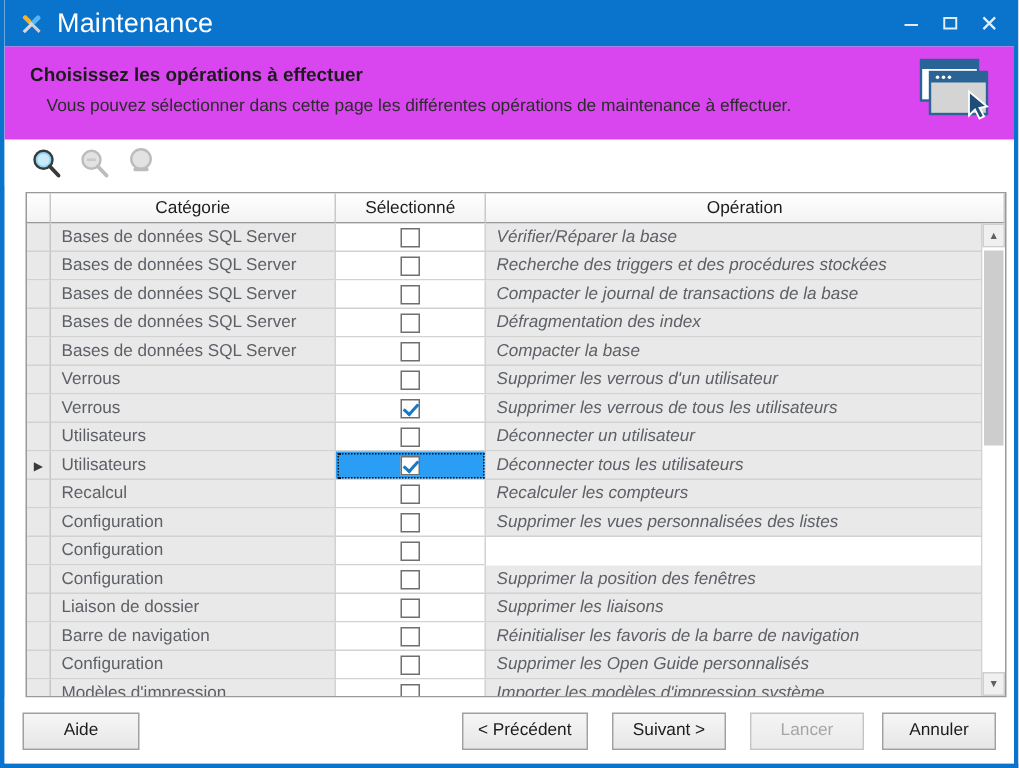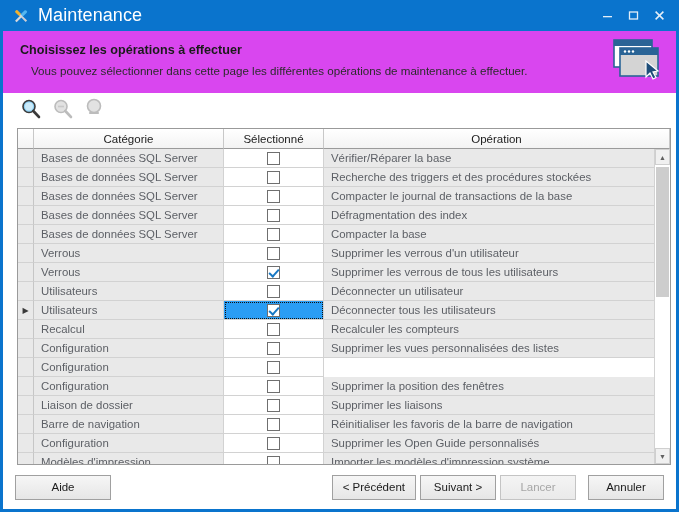--- a/index.html
+++ b/index.html
@@ -156,21 +156,21 @@
     border-right: 1px solid #c6c6c6;
     color: #3a3a3a;
     font-size: 8px;
   }
   .cell.cat { width: 190px; flex: 0 0 190px; padding-left: 7px; }
   .cell.sel {
     width: 100px; flex: 0 0 100px;
     background: #ffffff;
     justify-content: center;
   }
-  .cell.op  { flex: 1 1 auto; padding-left: 7px; border-right: none; }
+  .cell.op  { flex: 1 1 auto; padding-left: 7px; border-right: none; font-style: italic; }
 
   .cell.sel.focused {
     background: #2a9df4;
     outline: 1px dotted #111111;
     outline-offset: -2px;
   }
 
   .cbx {
     width: 13px; height: 13px;
     border: 1px solid #6f6f6f;
@@ -229,23 +229,23 @@
     padding: 0 10px;
     font-size: 11.5px;
     font-family: "Liberation Sans", sans-serif;
     color: #1b1b1b;
     background: linear-gradient(#f6f6f6, #e6e6e6);
     border: 1px solid #a0a0a0;
     display: flex; align-items: center; justify-content: center;
     cursor: pointer;
   }
   .btn.disabled { color: #a6a6a6; background: linear-gradient(#f4f4f4, #eaeaea); border-color: #c4c4c4; text-align: center; }
-  #btn-aide { width: 96px; }
+  #btn-aide { width: 78px; }
   .spacer { flex: 1 1 auto; }
-  .rightgroup { display: flex; gap: 4px; }
+  .rightgroup { display: flex; gap: 16px; }
   #btn-annuler { margin-left: 12px; }
 </style>
 </head>
 <body>
 
 <div id="window">
 
   <div id="titlebar">
     <span class="app-icon">
       <svg viewBox="0 0 18 18" width="18" height="18">

